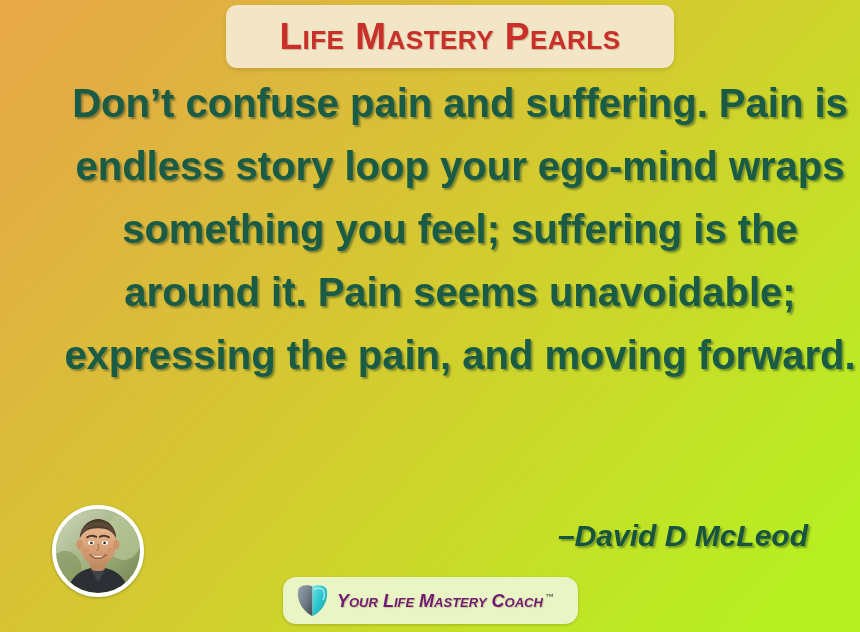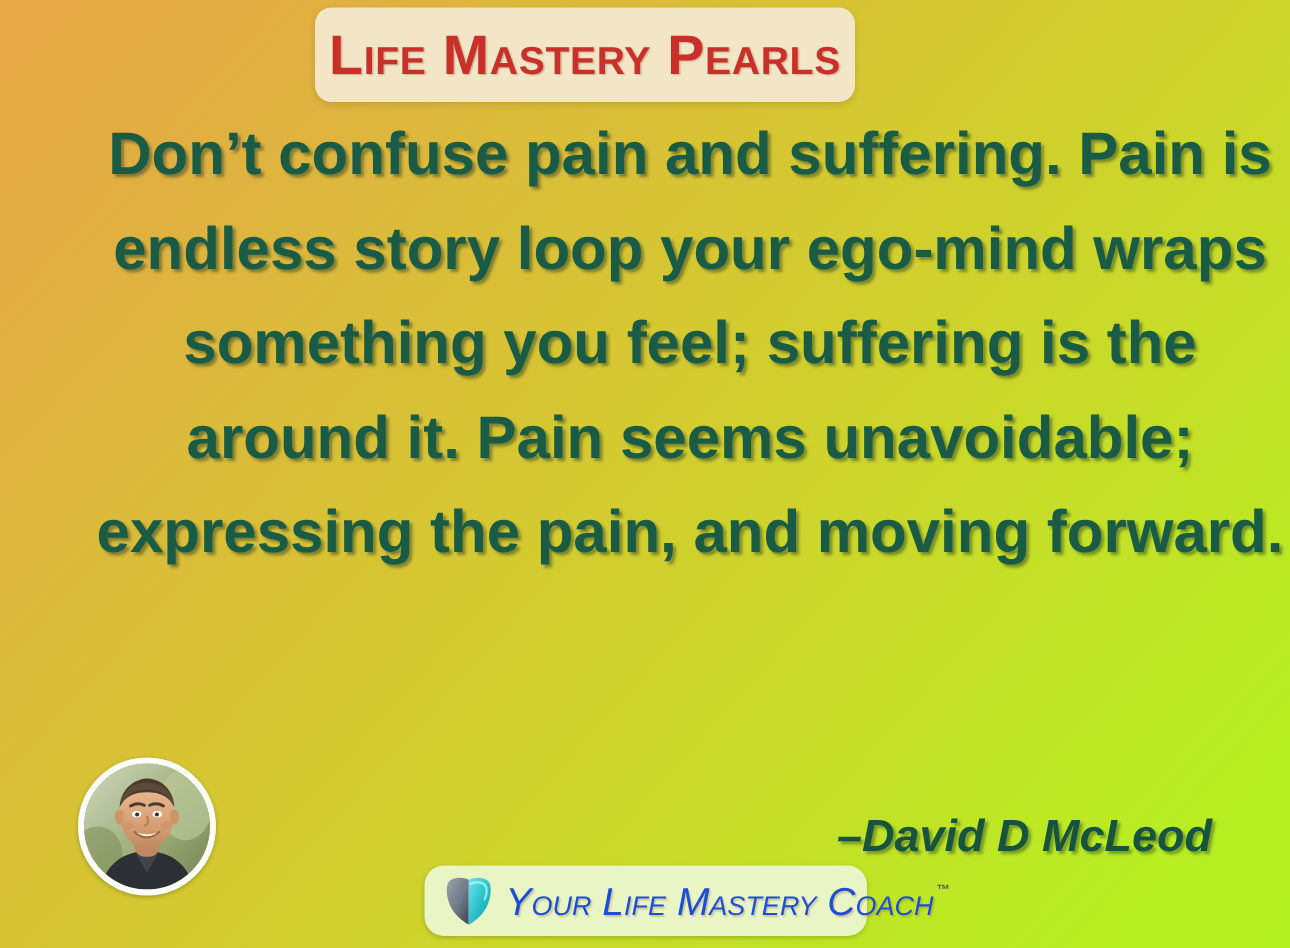--- a/index.html
+++ b/index.html
@@ -29,23 +29,23 @@
         #c9da29 66%,
         #bfe625 80%,
         #b7ef22 92%,
         #b5f021 100%);
     overflow: hidden;
   }
 
   
   .banner {
     position: absolute;
-    left: 210px;
+    left: 226px;
     top: 5px;
-    width: 360px;
+    width: 448px;
     height: 63px;
     background: #f3e6c6;
     border-radius: 11px;
     box-shadow: 0 2px 4px rgba(90, 60, 10, 0.18);
     display: flex;
     align-items: center;
     justify-content: center;
   }
   .banner-title {
     color: #c9302a;
@@ -78,21 +78,21 @@
   }
   .quote-line {
     display: block;
     white-space: nowrap;
   }
 
   
   .attribution {
     position: absolute;
     right: 52px;
-    top: 543px;
+    top: 521px;
     color: #17543f;
     font-family: "Liberation Sans", sans-serif;
     font-style: italic;
     font-weight: bold;
     font-size: 30px;
     line-height: 1;
     text-shadow: 2px 2px 2px rgba(20, 50, 35, 0.42);
     white-space: nowrap;
   }
 
@@ -133,26 +133,26 @@
     flex: 0 0 35px;
     margin-right: 7px;
   }
   .logo-mark svg { display: block; width: 100%; height: 100%; }
   .logo-text-wrap {
     position: relative;
     display: flex;
     align-items: flex-start;
   }
   .logo-text {
-    color: #1d4ed8;
-    font-family: "Liberation Sans", sans-serif;
-    font-weight: normal;
+    color: #701a75;
+    font-family: "Liberation Sans", sans-serif;
+    font-weight: bold;
     font-style: italic;
     font-variant: small-caps;
-    font-size: 26px;
+    font-size: 18px;
     line-height: 1;
     letter-spacing: 0px;
     white-space: nowrap;
     text-shadow: 1px 1px 1px rgba(120, 60, 30, 0.25);
   }
   .logo-tm {
     color: #5a5a52;
     font-family: "Liberation Sans", sans-serif;
     font-weight: bold;
     font-size: 9px;

